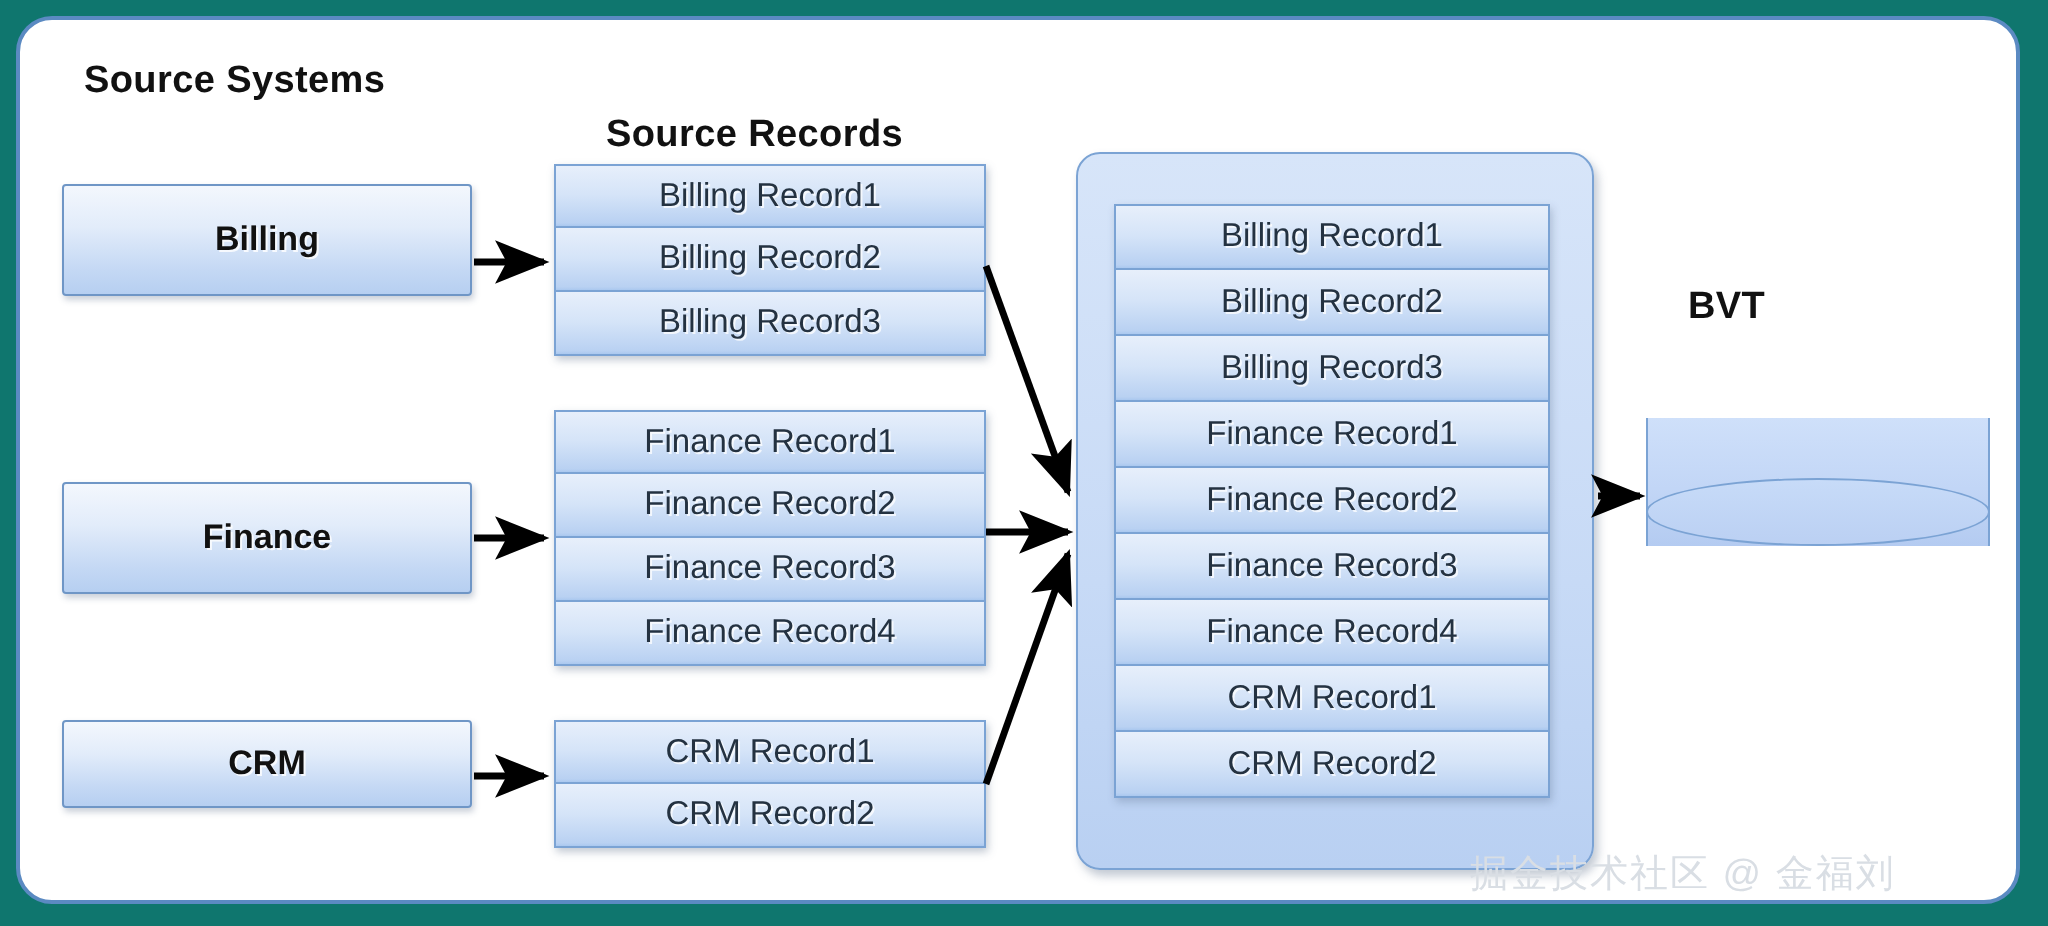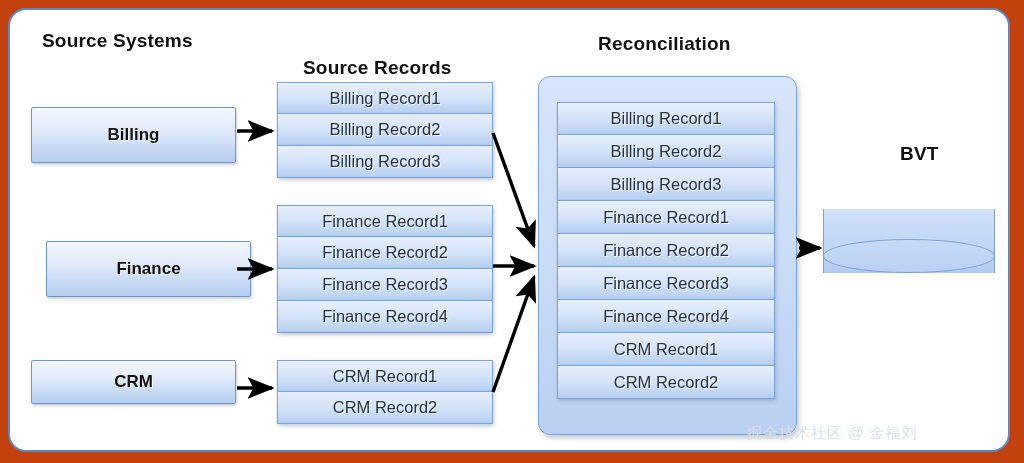--- a/index.html
+++ b/index.html
@@ -7,21 +7,21 @@
     padding: 0;
     background: #ffffff;
   }
   body {
     font-family: "Liberation Sans", sans-serif;
   }
   #canvas {
     position: relative;
     width: 1024px;
     height: 463px;
-    background: #c2410c;
+    background: #0f766e;
     overflow: hidden;
   }
 
   
   .outer-frame {
     position: absolute;
     left: 8px;
     top: 8px;
     width: 1002px;
     height: 444px;
@@ -37,21 +37,21 @@
     font-size: 19px;
     font-weight: bold;
     color: #111111;
     white-space: nowrap;
     letter-spacing: .2px;
     text-shadow: 1px 1px 0 rgba(255,255,255,.85);
   }
   .heading-sources   { left: 42px;  top: 30px; }
   .heading-records   { left: 303px; top: 29px; margin-top: 28px; }
   .heading-recon     { left: 598px; top: 33px; }
-  .heading-bvt       { left: 900px; top: 143px; }
+  .heading-bvt       { left: 844px; top: 143px; }
 
   
   .source-box {
     position: absolute;
     box-sizing: border-box;
     border: 1px solid #6f96c6;
     border-radius: 2px;
     background: linear-gradient(to bottom, #f3f7fd 0%, #e2ecfa 38%, #c4d8f4 78%, #b6cff1 100%);
     box-shadow: 1px 2px 3px rgba(80,100,130,.30);
     display: flex;
@@ -152,43 +152,41 @@
     width: 1024px;
     height: 463px;
     pointer-events: none;
   }
 
   
   .watermark {
     position: absolute;
     left: 735px;
     top: 424px;
-    font-size: 15px;
+    font-size: 19px;
     color: #d9dee4;
     white-space: nowrap;
     letter-spacing: 1px;
-    margin-left: 12px;
   }
 </style>
 </head>
 <body>
 
 <div id="canvas">
 
   <div class="outer-frame"></div>
 
   <div class="heading heading-sources">Source Systems</div>
   <div class="heading heading-records">Source Records</div>
-  <div class="heading heading-recon">Reconciliation</div>
   <div class="heading heading-bvt">BVT</div>
 
-  <div class="source-box" style="left:31px; top:107px; width:205px; height:56px;">
+  <div class="source-box" style="left:31px; top:92px; width:205px; height:56px;">
     <span>Billing</span>
   </div>
-  <div class="source-box" style="left:31px; top:241px; width:205px; height:56px;margin-left:15px;">
+  <div class="source-box" style="left:31px; top:241px; width:205px; height:56px;">
     <span>Finance</span>
   </div>
   <div class="source-box" style="left:31px; top:360px; width:205px; height:44px;">
     <span>CRM</span>
   </div>
 
   <div class="record-stack" style="left:277px; top:82px; width:216px;">
     <div class="record-row" style="height:32px;">Billing Record1</div>
     <div class="record-row" style="height:32px;">Billing Record2</div>
     <div class="record-row" style="height:32px;">Billing Record3</div>

